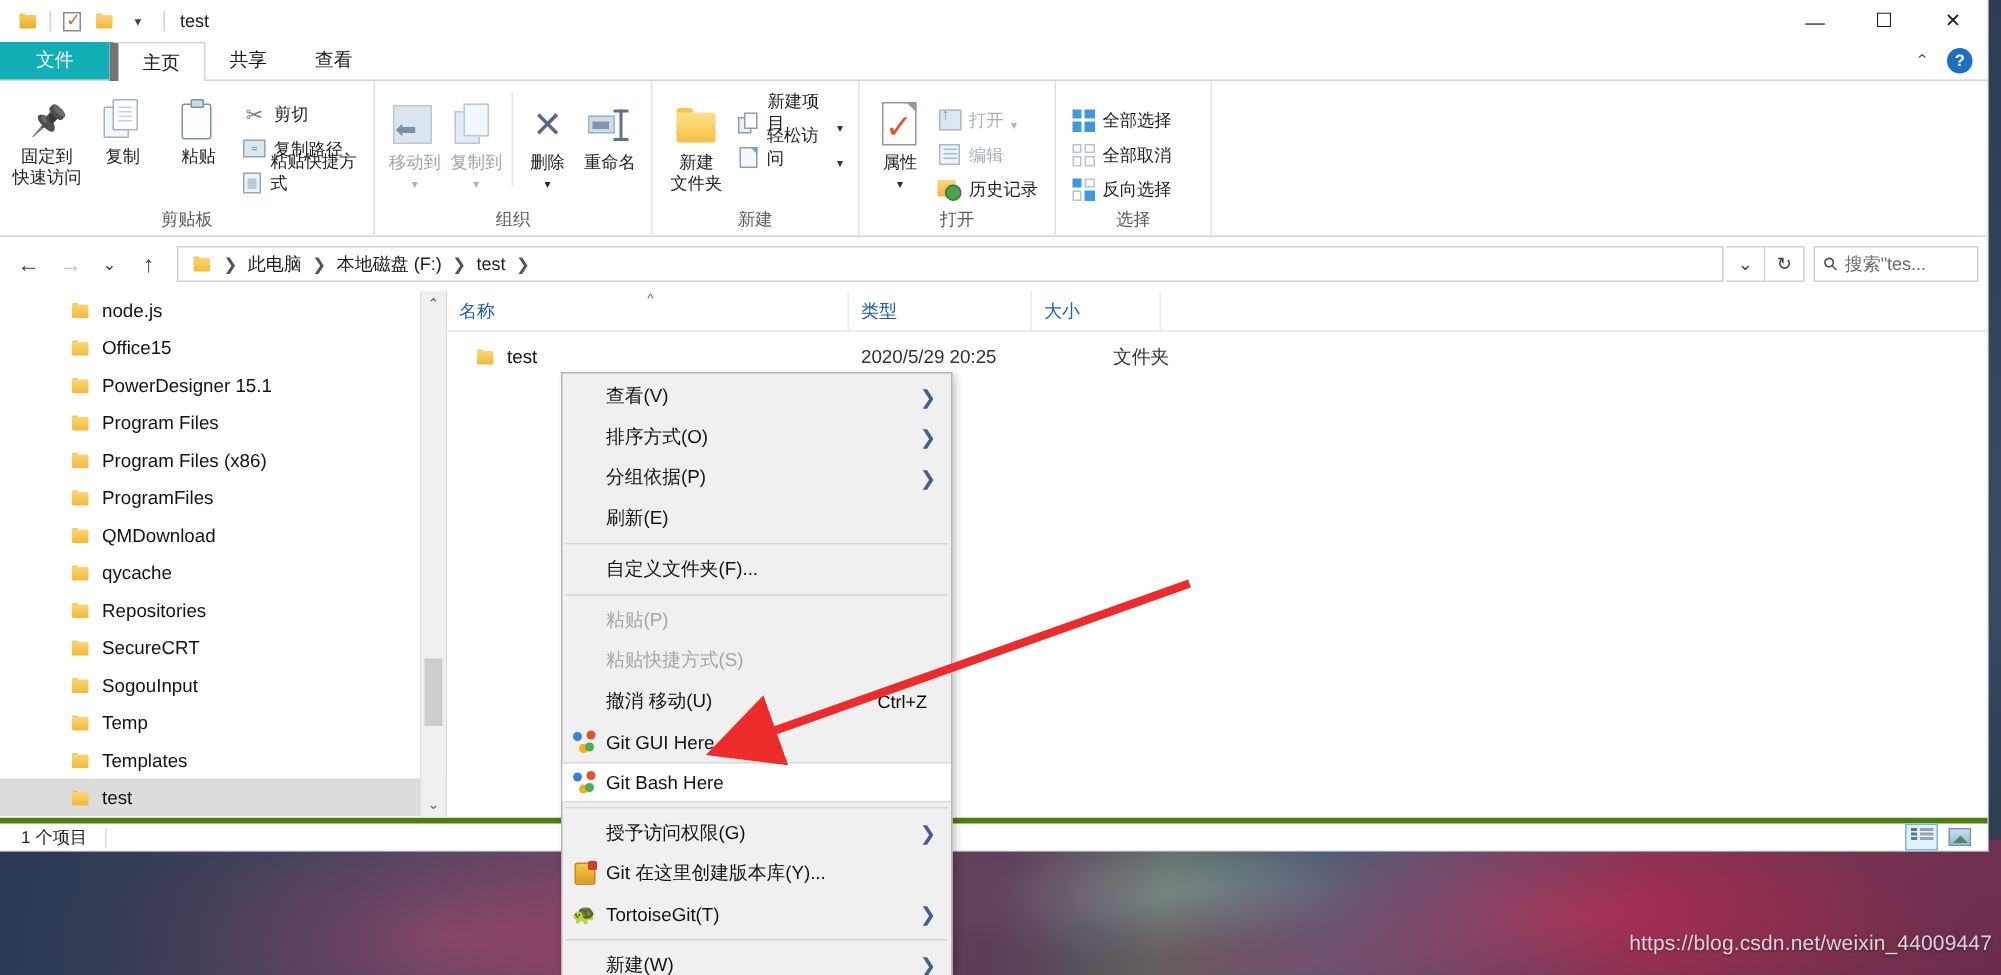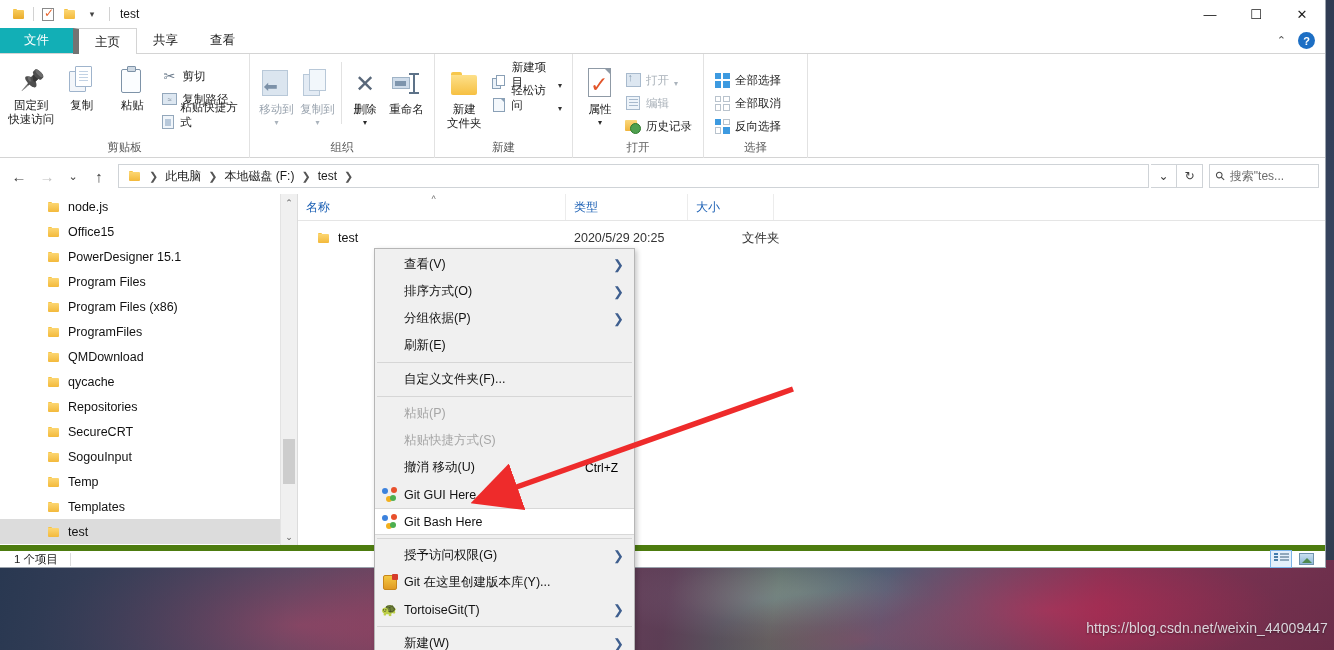--- a/index.html
+++ b/index.html
@@ -307,21 +307,21 @@
   .col.c-rest { flex:1; border-right:none; }
   .filerow { height: 22px; display:flex; align-items:center; font-size:12.5px; color:#111; }
   .fc { display:flex; align-items:center; padding: 0 8px; }
   .fc.c-name { width: 268px; gap:7px; padding-left: 20px;}
   .fc.c-date { width: 168px; color:#333;}
   .fc.c-type { width: 122px; color:#333;}
   .fc.c-size { width: 86px; }
 
   
   .statusbar {
-    height: 22px; border-top:6px solid #4d7c0f; background:#fff;
+    height: 22px; border-top:4px solid #4d7c0f; background:#fff;
     display:flex; align-items:center; flex:none;
     font-size:11.5px; color:#1e1e1e;
   }
   .status-text { padding-left: 14px; }
   .status-sep { width:1px; height:13px; background:#dcdcdc; margin-left:12px;}
   .view-btns { margin-left:auto; display:flex; gap:3px; padding-right:8px; align-items:center;}
   .vbtn { width: 22px; height: 18px; display:flex;align-items:center;justify-content:center;}
   .vbtn.active { border:1px solid #7ab4e8; background:#e4f0fb; }
   .vb-details { width:15px;height:12px; display:flex; gap:2px; }
   .vb-details .lcol { width:4px; display:flex; flex-direction:column; gap:1px;}

